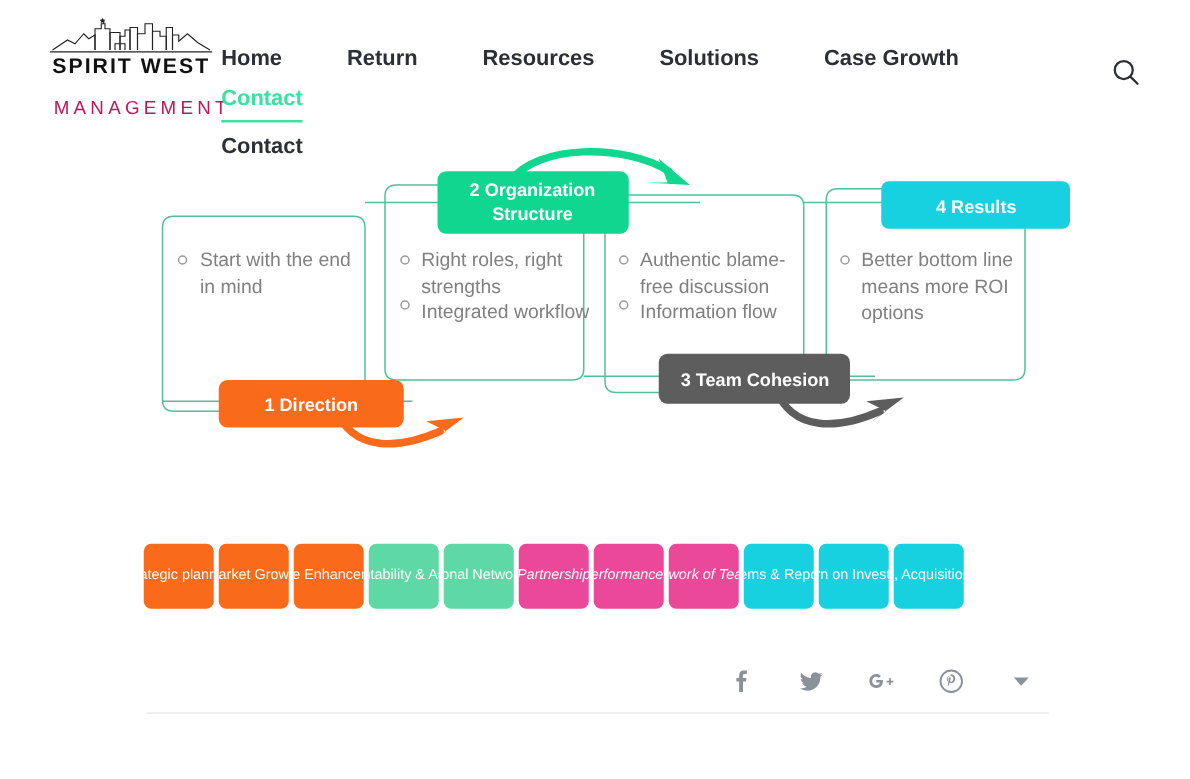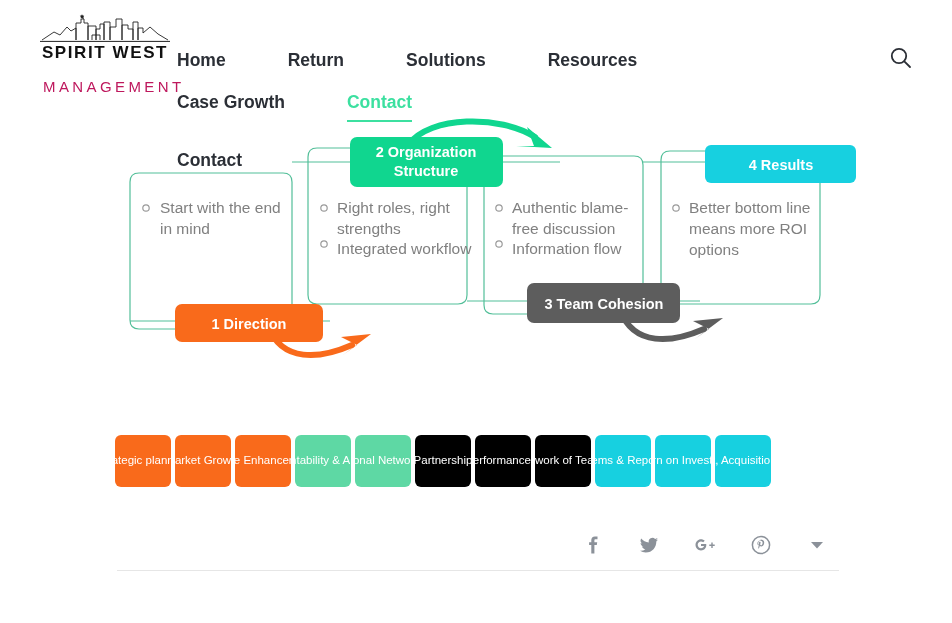--- a/index.html
+++ b/index.html
@@ -25,24 +25,24 @@
     font-size: 17px; font-weight: bold; letter-spacing: 1.6px;
     color: #111; text-align: center; line-height: 17px; margin-top: 1px;
   }
   .logo-line2 {
     font-size: 15px; font-weight: normal; letter-spacing: 3.4px;
     color: #be185d; text-align: center; line-height: 16px; margin-top: 18px;
     padding-left: 3px;
   }
 
   .nav {
-    position: absolute; left: 177px; top: 44px;
+    position: absolute; left: 177px; top: 30px;
     width: 660px;
     display: flex; flex-wrap: wrap;
-    column-gap: 0px; row-gap: 0px; gap: 10px;
+    column-gap: 0px; row-gap: 0px;
   }
   .nav-item {
     font-size: 17.5px; font-weight: bold; color: #2b2f36;
     padding: 5px 0; margin-right: 52px;
     cursor: pointer; white-space: nowrap;
     line-height: 22px;
   }
   .nav-item.active { color: #3ce0a0; position: relative; }
   .nav-item.active::after {
     content: ""; position: absolute; left: 0; right: 0; bottom: -4px;
@@ -72,21 +72,21 @@
     border-radius: 6px;
     display: flex; align-items: center; justify-content: center;
     text-align: center;
     color: #ffffff; font-size: 11.5px; line-height: 13.5px;
     overflow: hidden; cursor: pointer;
     padding: 0 1px;
     white-space: pre-line;
   }
   .tag.c-orange { background: #f96a1b; }
   .tag.c-green  { background: #5ed8a4; }
-  .tag.c-gray   { background: #000000; }
+  .tag.c-gray   { background: #ec4899; font-style: italic; }
   .tag.c-cyan   { background: #17d0e0; }
   .tag span { display: block; white-space: nowrap; }
   .tag-inner { display: block; }
 
   
   .social {
     position: absolute; left: 0; top: 532px; width: 952px;
     display: flex; justify-content: flex-end; align-items: center;
     padding-right: 122px; gap: 30px;
   }
@@ -123,22 +123,22 @@
       <path d="M42 1.2 l0.7 1.4 1.5 0.2 -1.1 1.1 0.3 1.5 -1.4 -0.7 -1.4 0.7 0.3 -1.5 -1.1 -1.1 1.5 -0.2z" fill="#222"></path>
       <line x1="0" y1="28.4" x2="130" y2="28.4" stroke="#222" stroke-width="1"></line>
     </svg>
     <div class="logo-line1">SPIRIT WEST</div>
     <div class="logo-line2">MANAGEMENT</div>
   </div>
 
   <nav class="nav">
     <div class="nav-item">Home</div>
     <div class="nav-item">Return</div>
+    <div class="nav-item">Resources</div>
     <div class="nav-item">Solutions</div>
-    <div class="nav-item">Resources</div>
     <div class="nav-item">Case Growth</div>
     <div class="nav-item active">Contact</div>
     <div class="nav-break"></div>
     <div class="nav-item">Contact</div>
   </nav>
 
   <div class="search-btn">
     <svg width="26" height="26" viewBox="0 0 26 26">
       <circle cx="11" cy="11" r="7.2" fill="none" stroke="#2b2f36" stroke-width="1.8"></circle>
       <line x1="16.3" y1="16.3" x2="22" y2="22" stroke="#2b2f36" stroke-width="1.8" stroke-linecap="round"></line>

